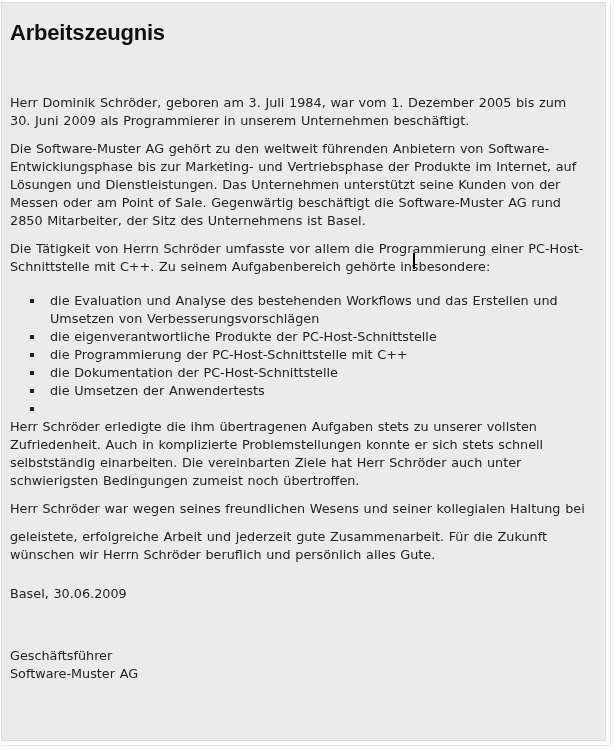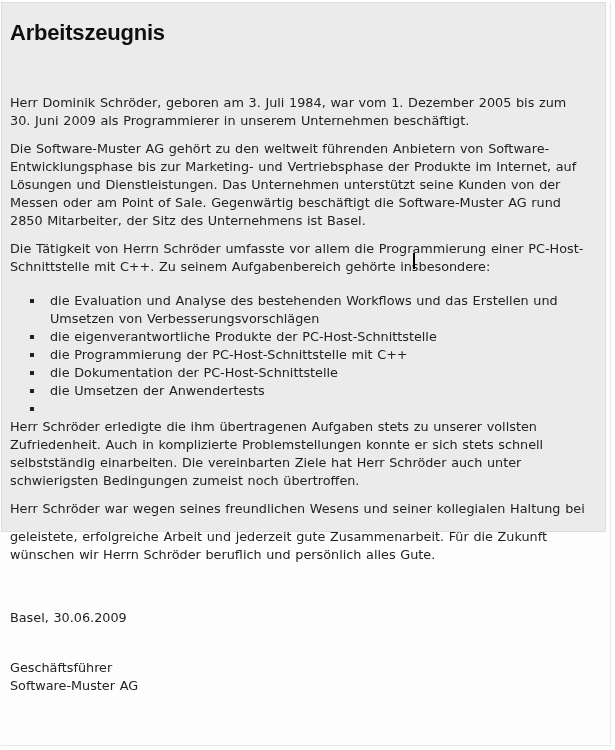--- a/index.html
+++ b/index.html
@@ -9,21 +9,21 @@
     height: 750px;
     overflow: hidden;
     background: #fdfdfd;
     position: relative;
   }
   .page {
     position: absolute;
     left: 1px;
     top: 2px;
     width: 605px;
-    height: 530px;
+    height: 739px;
     box-sizing: border-box;
     background: #ebebeb;
     border: 1px solid #dedede;
     padding: 17px 16px 0 8px;
     font-family: "DejaVu Sans", "Liberation Sans", sans-serif;
     font-size: 12.8px;
     color: #222222;
     word-spacing: 0.6px;
   }
   
@@ -61,22 +61,22 @@
   .duties { margin: 16px 0 7px 0; }
   .duty-row { display: flex; }
   .bullet-marker {
     flex: none;
     width: 4px;
     height: 4px;
     background: #222222;
     margin: 7px 0 0 20px;
   }
   .duty-text { margin-left: 16px; }
-  .date-line { margin-top: 45px; }
-  .signature-block { margin-top: 32px; }
+  .date-line { margin-top: 21px; }
+  .signature-block { margin-top: 44px; }
   .caret {
     position: absolute;
     left: 413px;
     top: 253px;
     width: 1.5px;
     height: 16px;
     background: #000000;
   }
 </style>
 </head>

